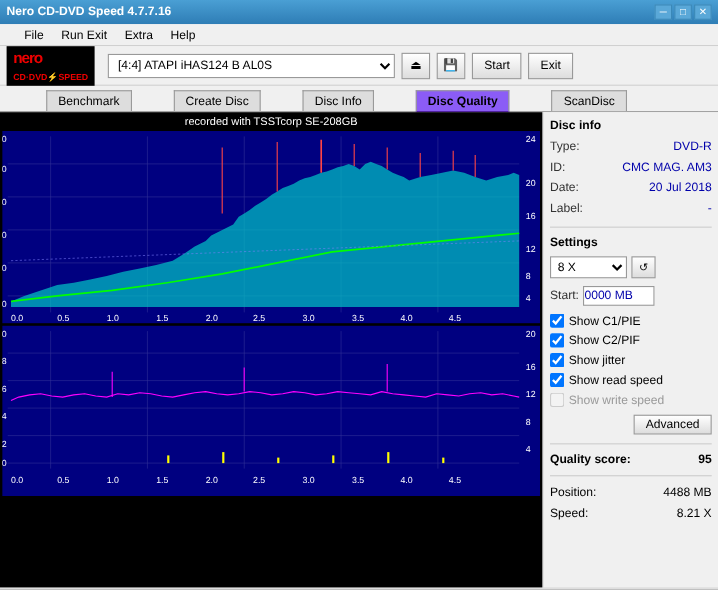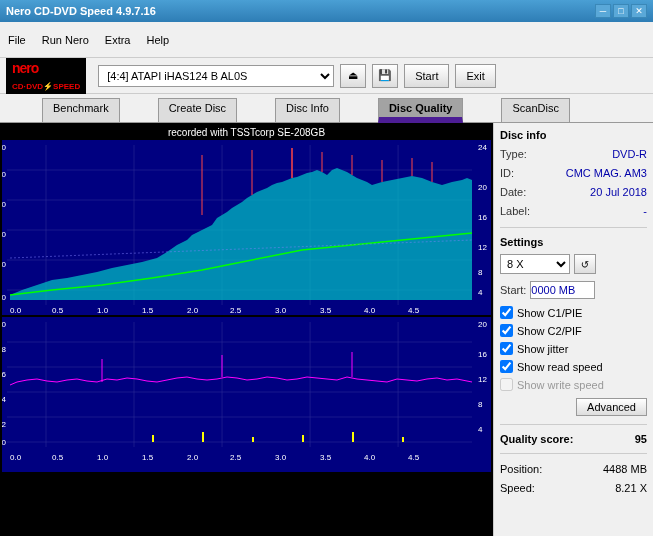--- a/index.html
+++ b/index.html
@@ -30,24 +30,24 @@
       border: 1px solid #3a88b8;
       color: white;
       font-size: 9px;
       display: flex; align-items: center; justify-content: center;
       cursor: pointer;
     }
 
     
     .menu-bar {
       background: #f0f0f0;
-      height: 36px;
+      height: 20px;
       display: flex;
       align-items: center;
-      padding: 0 0;
+      padding: 0 14px;
       border-bottom: 1px solid #ccc;
     }
     .menu-item {
       padding: 2px 8px;
       cursor: pointer;
       font-size: 11px;
     }
 
     
     .toolbar {
@@ -68,21 +68,21 @@
       letter-spacing: -1px;
       margin-right: 6px;
     }
     .nero-logo span { color: #e00; }
     .drive-select {
       border: 1px solid #999;
       background: white;
       height: 22px;
       font-size: 11px;
       padding: 0 4px;
-      width: 236px;
+      width: 261px;
     }
     .toolbar-btn {
       border: 1px solid #999;
       background: linear-gradient(to bottom, #fff, #ddd);
       height: 24px;
       padding: 0 10px;
       font-size: 11px;
       cursor: pointer;
       display: flex; align-items: center; justify-content: center;
     }
@@ -105,22 +105,22 @@
       padding: 3px 10px;
       border: 1px solid #999;
       border-bottom: none;
       margin-right: 2px;
       cursor: pointer;
       background: #ddd;
       font-size: 11px;
       margin-left: 36px;
     }
     .tab.active {
-      background: #a3a3a3;
-      border-bottom: 6px solid #4c1d95;
+      background: #8b5cf6;
+      border-bottom: 1px solid #4c1d95;
       margin-bottom: -1px;
       font-weight: bold;
     }
 
     
     .main-content {
       display: flex;
       height: calc(536px - 22px - 20px - 36px - 26px);
     }
 
@@ -231,31 +231,31 @@
       display: flex;
       justify-content: space-between;
       font-size: 11px;
       line-height: 15px;
     }
   </style>
 </head>
 <body>
 
 <div class="title-bar">
-  <span class="title-bar-title">Nero CD-DVD Speed 4.9.7.16</span>
+  <span class="title-bar-title">Nero CD-DVD Speed 4.7.7.16</span>
   <div class="title-bar-controls">
     <div class="title-bar-btn">─</div>
     <div class="title-bar-btn">□</div>
     <div class="title-bar-btn">✕</div>
   </div>
 </div>
 
 <div class="menu-bar">
   <div class="menu-item">File</div>
-  <div class="menu-item">Run Nero</div>
+  <div class="menu-item">Run Exit</div>
   <div class="menu-item">Extra</div>
   <div class="menu-item">Help</div>
 </div>
 
 <div class="toolbar">
   <div class="nero-logo">
     <span>nero</span><br>
     <span style="font-size:8px;letter-spacing:0px;margin-top:12px;">CD·DVD<span style="color:#f80;">⚡</span>SPEED</span>
   </div>
   <select class="drive-select"><option>[4:4]  ATAPI iHAS124  B AL0S</option></select>

